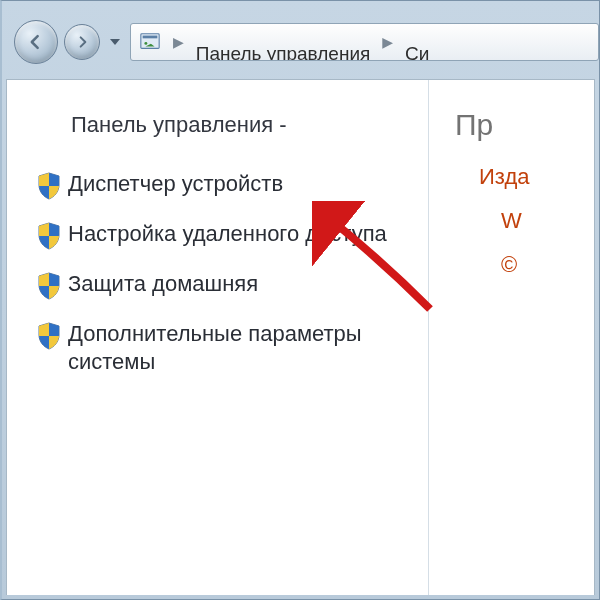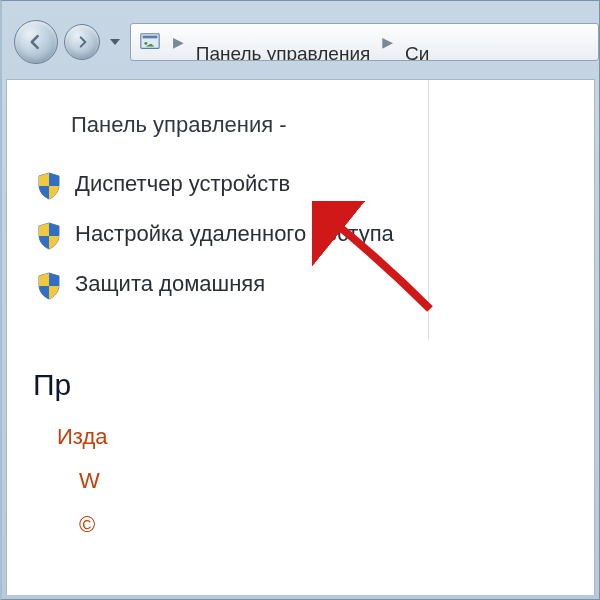--- a/index.html
+++ b/index.html
@@ -66,59 +66,58 @@
   .crumb-sep { color: #7b8895; font-size: 14px; padding: 0 4px; }
   .crumb { cursor: pointer; margin-top: 23px; }
   
   .content {
     position: absolute;
     left: 4px; right: 4px; top: 78px; bottom: 4px;
     background: #ffffff;
     border: 1px solid #a7b8c6;
     border-bottom: none;
     display: flex;
-    flex-direction: column;
   }
   .sidebar {
     width: 422px;
     padding: 30px 12px 20px 28px;
     background: #ffffff;
     border-right: 1px solid #d5dee6;
   }
   .sidebar-head {
     font-size: 22px;
     color: #333740;
     line-height: 1.35;
     margin-bottom: 30px;
     padding-left: 36px;
   }
   .task-item {
     display: flex;
     align-items: flex-start;
-    gap: 12px;
+    gap: 5px;
     margin-bottom: 20px;
     font-size: 22px;
     color: #2a2e36;
     line-height: 1.3;
     cursor: pointer;
   }
   .task-item .label { flex: 1; }
   .shield-icon {
     width: 28px; height: 28px; flex-shrink: 0;
     margin-top: 2px;
   }
   .mainpane {
     flex: 1;
     padding: 28px 10px 10px 26px;
     color: #2a2e36;
     overflow: hidden;
   }
   .main-title {
     font-size: 30px;
-    color: #0f172a;
+    color: #737373;
     margin-bottom: 22px;
   }
   .main-line {
     font-size: 22px;
     color: #c2410c;
     margin-bottom: 18px;
     white-space: nowrap;
     margin-left: 24px;
   }
   .main-line.indent { padding-left: 22px; }
@@ -197,20 +196,30 @@
         <svg class="shield-icon" viewBox="0 0 24 28">
           <path d="M12 1 L22 4 V13 C22 20 17 25 12 27 C7 25 2 20 2 13 V4 Z" fill="#f3f6fa" stroke="#5c7896" stroke-width="1"></path>
           <path d="M12 1 L22 4 V14 H12 Z" fill="#2f70c4"></path>
           <path d="M12 14 H22 V13 C22 20 17 25 12 27 Z" fill="#f2c83c"></path>
           <path d="M2 4 L12 1 V14 H2 Z" fill="#f2c83c"></path>
           <path d="M2 14 H12 V27 C7 25 2 20 2 13 Z" fill="#2f70c4"></path>
         </svg>
         <span class="label">Защита домашняя</span>
       </div>
 
+      <div class="task-item">
+        <svg class="shield-icon" viewBox="0 0 24 28">
+          <path d="M12 1 L22 4 V13 C22 20 17 25 12 27 C7 25 2 20 2 13 V4 Z" fill="#f3f6fa" stroke="#5c7896" stroke-width="1"></path>
+          <path d="M12 1 L22 4 V14 H12 Z" fill="#2f70c4"></path>
+          <path d="M12 14 H22 V13 C22 20 17 25 12 27 Z" fill="#f2c83c"></path>
+          <path d="M2 4 L12 1 V14 H2 Z" fill="#f2c83c"></path>
+          <path d="M2 14 H12 V27 C7 25 2 20 2 13 Z" fill="#2f70c4"></path>
+        </svg>
+        <span class="label">Дополнительные параметры системы</span>
+      </div>
     </div>
 
     <div class="mainpane">
       <div class="main-title">Пр</div>
       <div class="main-line">Изда</div>
       <div class="main-line indent">W</div>
       <div class="main-line indent">©</div>
     </div>
   </div>
 

